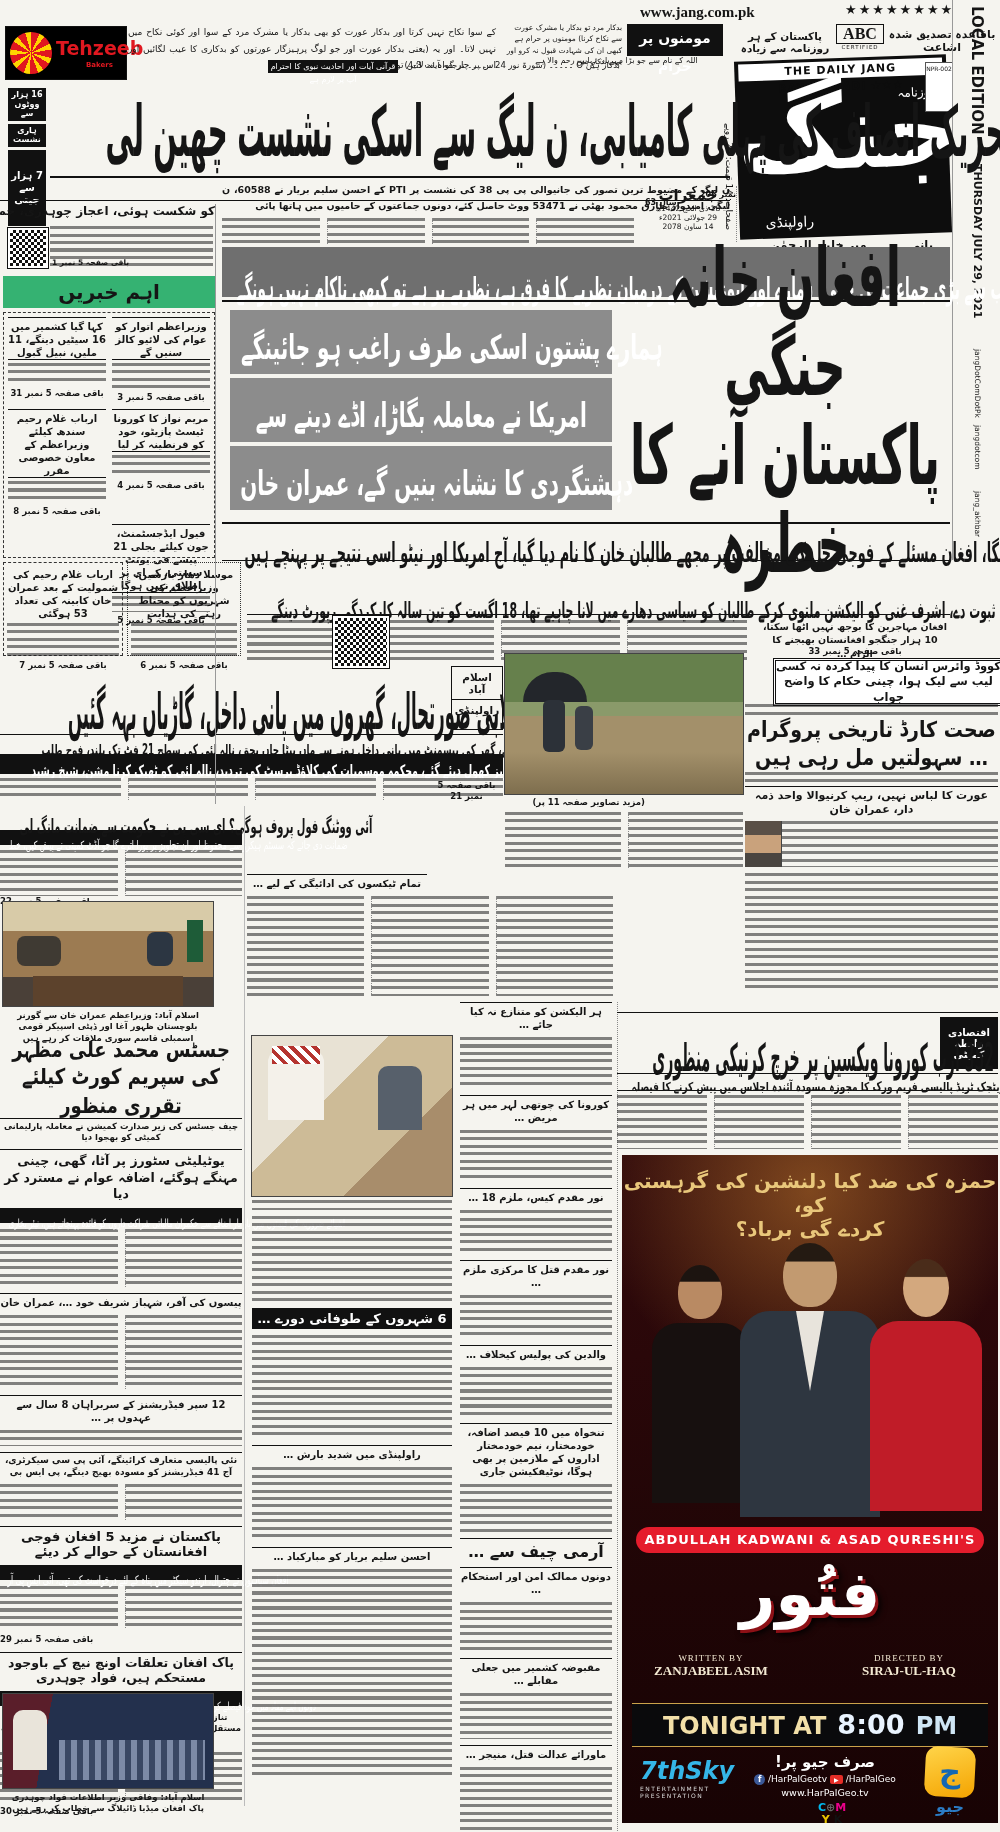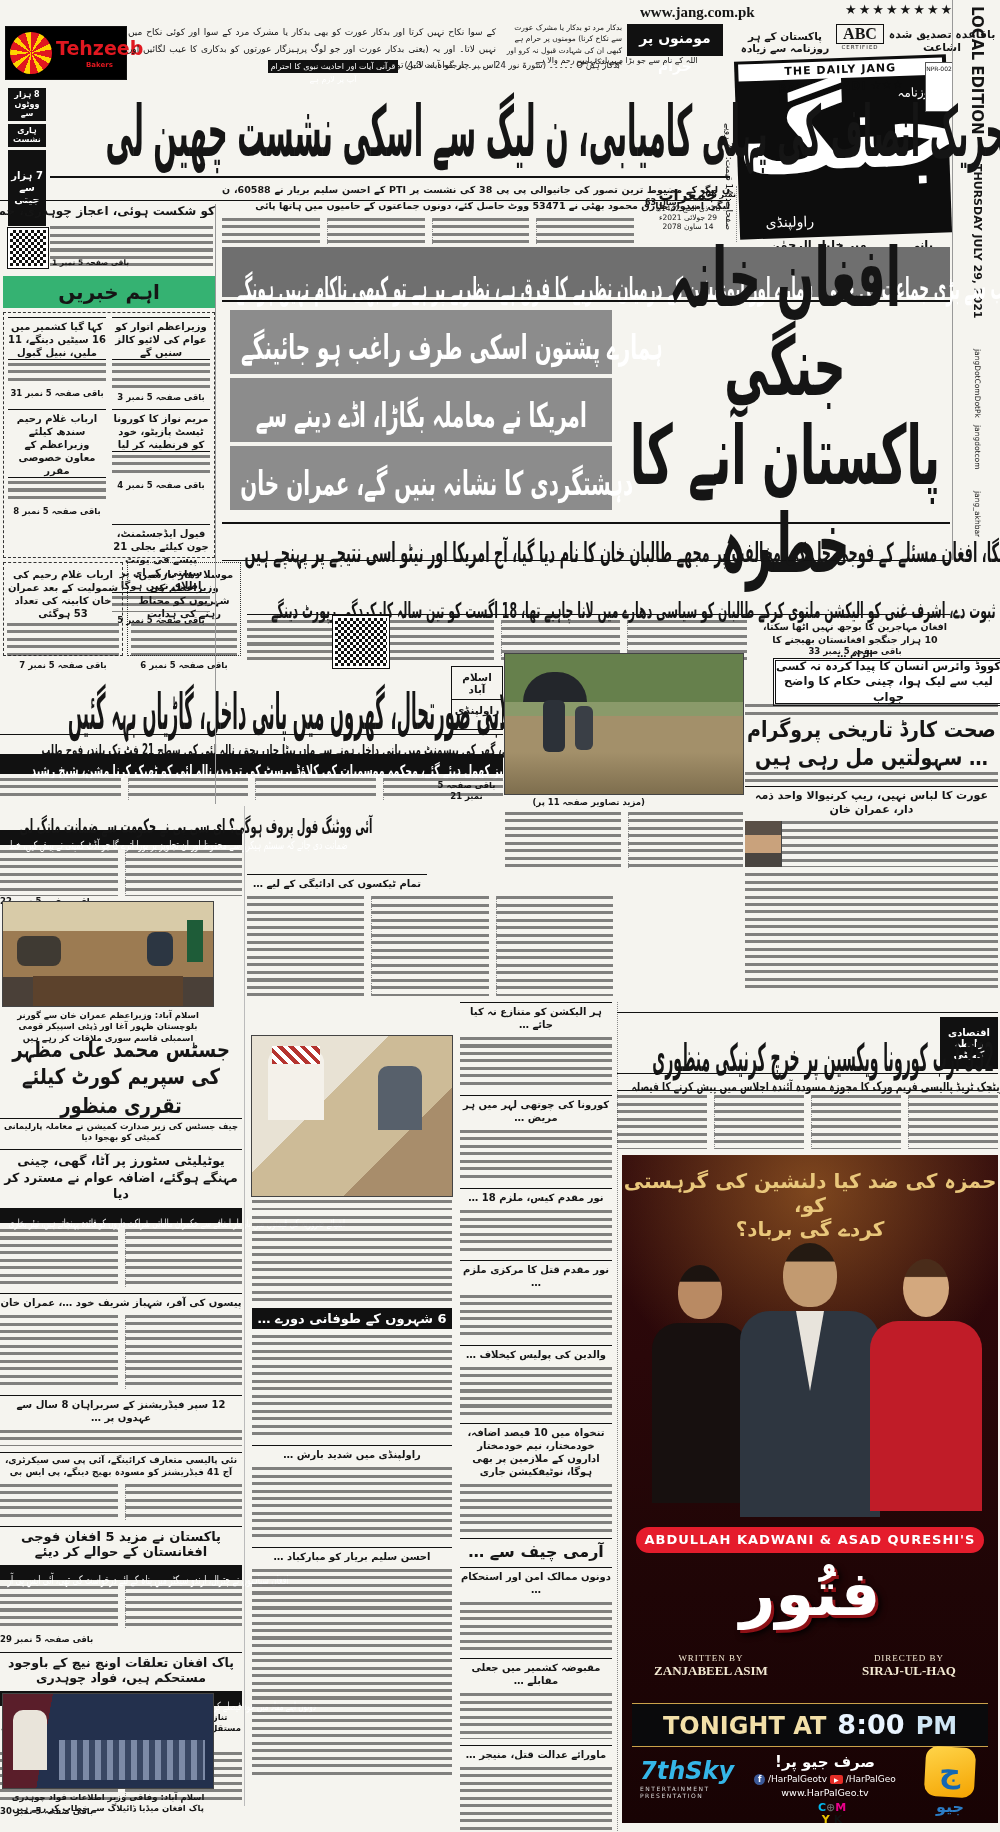--- a/index.html
+++ b/index.html
@@ -76,21 +76,21 @@
 
   <div class="abs" style="left:952px;top:0;width:48px;height:560px;border-left:1px solid #999;">
     <div class="vtext b" style="margin:6px auto 0 auto;font-size:15px;height:150px;">LOCAL EDITION</div>
     <div class="vtext b" style="margin:8px auto 0 auto;font-size:11px;height:175px;">THURSDAY JULY 29, 2021</div>
     <div class="vtext" style="margin:10px auto 0 auto;font-size:7.5px;height:70px;">jangDotComDotPk</div>
     <div class="vtext" style="margin:6px auto 0 auto;font-size:7.5px;height:60px;">jangdotcom</div>
     <div class="vtext" style="margin:6px auto 0 auto;font-size:7.5px;height:60px;">jang_akhbar</div>
   </div>
 
   <div class="abs" style="left:8px;top:88px;width:38px;height:86px;display:flex;flex-direction:column;gap:3px;">
-    <div class="band c rtl b" style="flex:1;font-size:8px;line-height:1.2;padding:2px 1px;">8 ہزار ووٹوں سے</div>
+    <div class="band c rtl b" style="flex:1;font-size:8px;line-height:1.2;padding:2px 1px;">16 ہزار ووٹوں سے</div>
     <div class="band c rtl b" style="flex:1;font-size:8px;line-height:1.2;padding:2px 1px;">ہاری نشست</div>
     <div class="band c rtl b" style="flex:1;font-size:10px;line-height:1.2;padding:20px 1px;">7 ہزار سے جیتی</div>
   </div>
   <div class="abs c" style="left:50px;top:86px;width:680px;height:90px;border-bottom:2px solid #111;">
     <span class="fit rtl" style="font-weight:900;font-size:30px;transform:scale(.92,2.35) translateY(12px);">پنجاب ضمنی انتخابات میں تحریک انصاف کی پہلی کامیابی، ن لیگ سے اسکی نشست چھین لی</span>
   </div>
 
   <div class="abs rtl b" style="left:222px;top:182px;width:508px;font-size:9.5px;line-height:1.65;text-align:justify;">ن لیگ کے مضبوط ترین تصور کی جانیوالی پی پی 38 کی نشست پر PTI کے احسن سلیم بریار نے 60588، ن لیگی امیدوار طارق محمود بھٹی نے 53471 ووٹ حاصل کئے، دونوں جماعتوں کے حامیوں میں ہاتھا پائی</div>
   <div class="abs cols" style="left:222px;top:218px;width:412px;height:26px;grid-template-columns:repeat(4,1fr);">
     <div class="st"></div>

